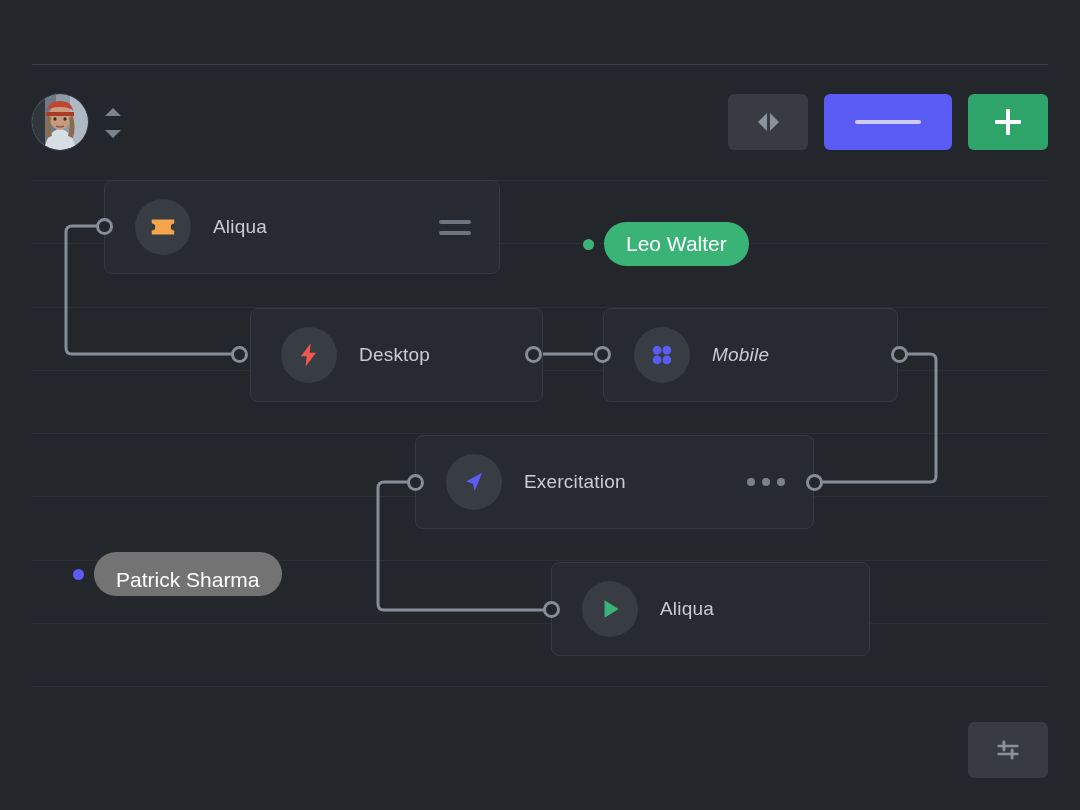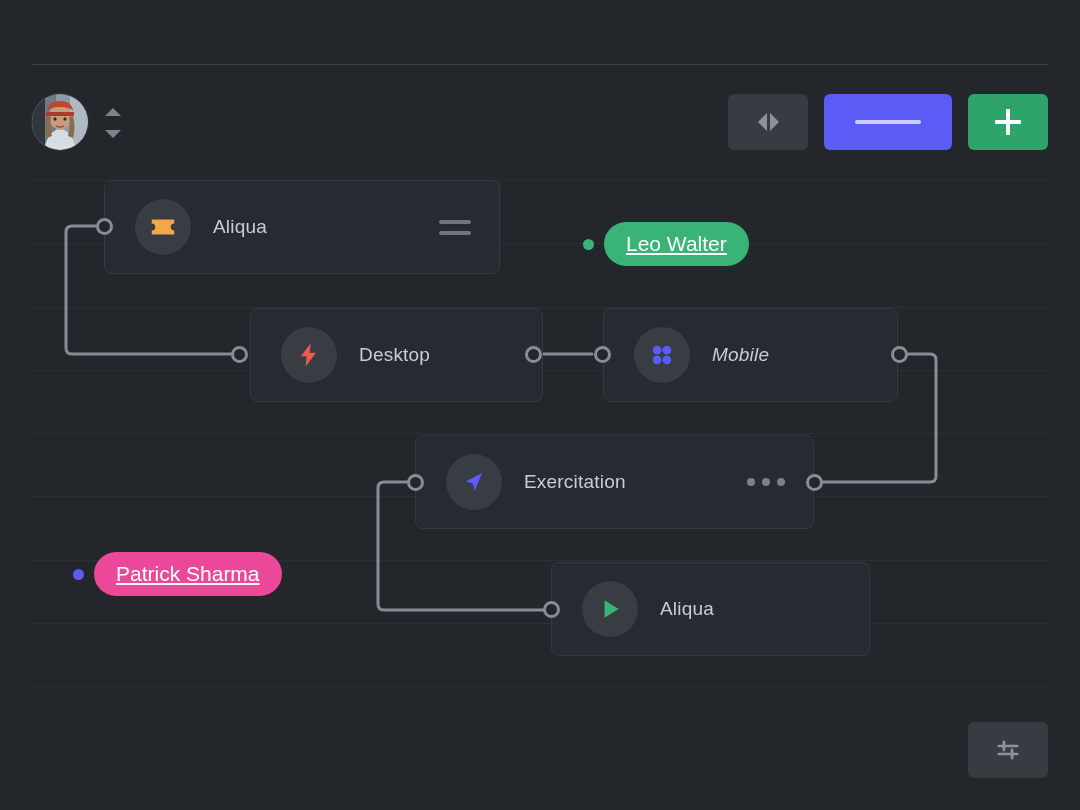--- a/index.html
+++ b/index.html
@@ -111,24 +111,24 @@
   
   .port {
     position: absolute; width: 17px; height: 17px; border-radius: 50%;
     background: #23262b; border: 3px solid #868d97;
   }
 
   
   .pill {
     position: absolute; height: 44px; border-radius: 22px;
     display: flex; align-items: center; padding: 4px 22px;
-    font-size: 21px; color: #ffffff; white-space: nowrap; text-decoration: underline;
+    font-size: 21px; color: #ffffff; white-space: nowrap;
   }
   .pill-green { background: #3ab377; }
-  .pill-indigo { background: #ec4899; }
+  .pill-indigo { background: #737373; align-items: flex-end; }
   .pill-dot { position: absolute; width: 11px; height: 11px; border-radius: 50%; }
   .dot-green { background: #3ab377; }
   .dot-indigo { background: #5b5bf5; }
 
   
   .settings-btn {
     position: absolute; left: 968px; top: 722px; width: 80px; height: 56px;
     background: #383c42; border-radius: 6px; border: none; cursor: pointer;
     display: flex; align-items: center; justify-content: center;
   }

